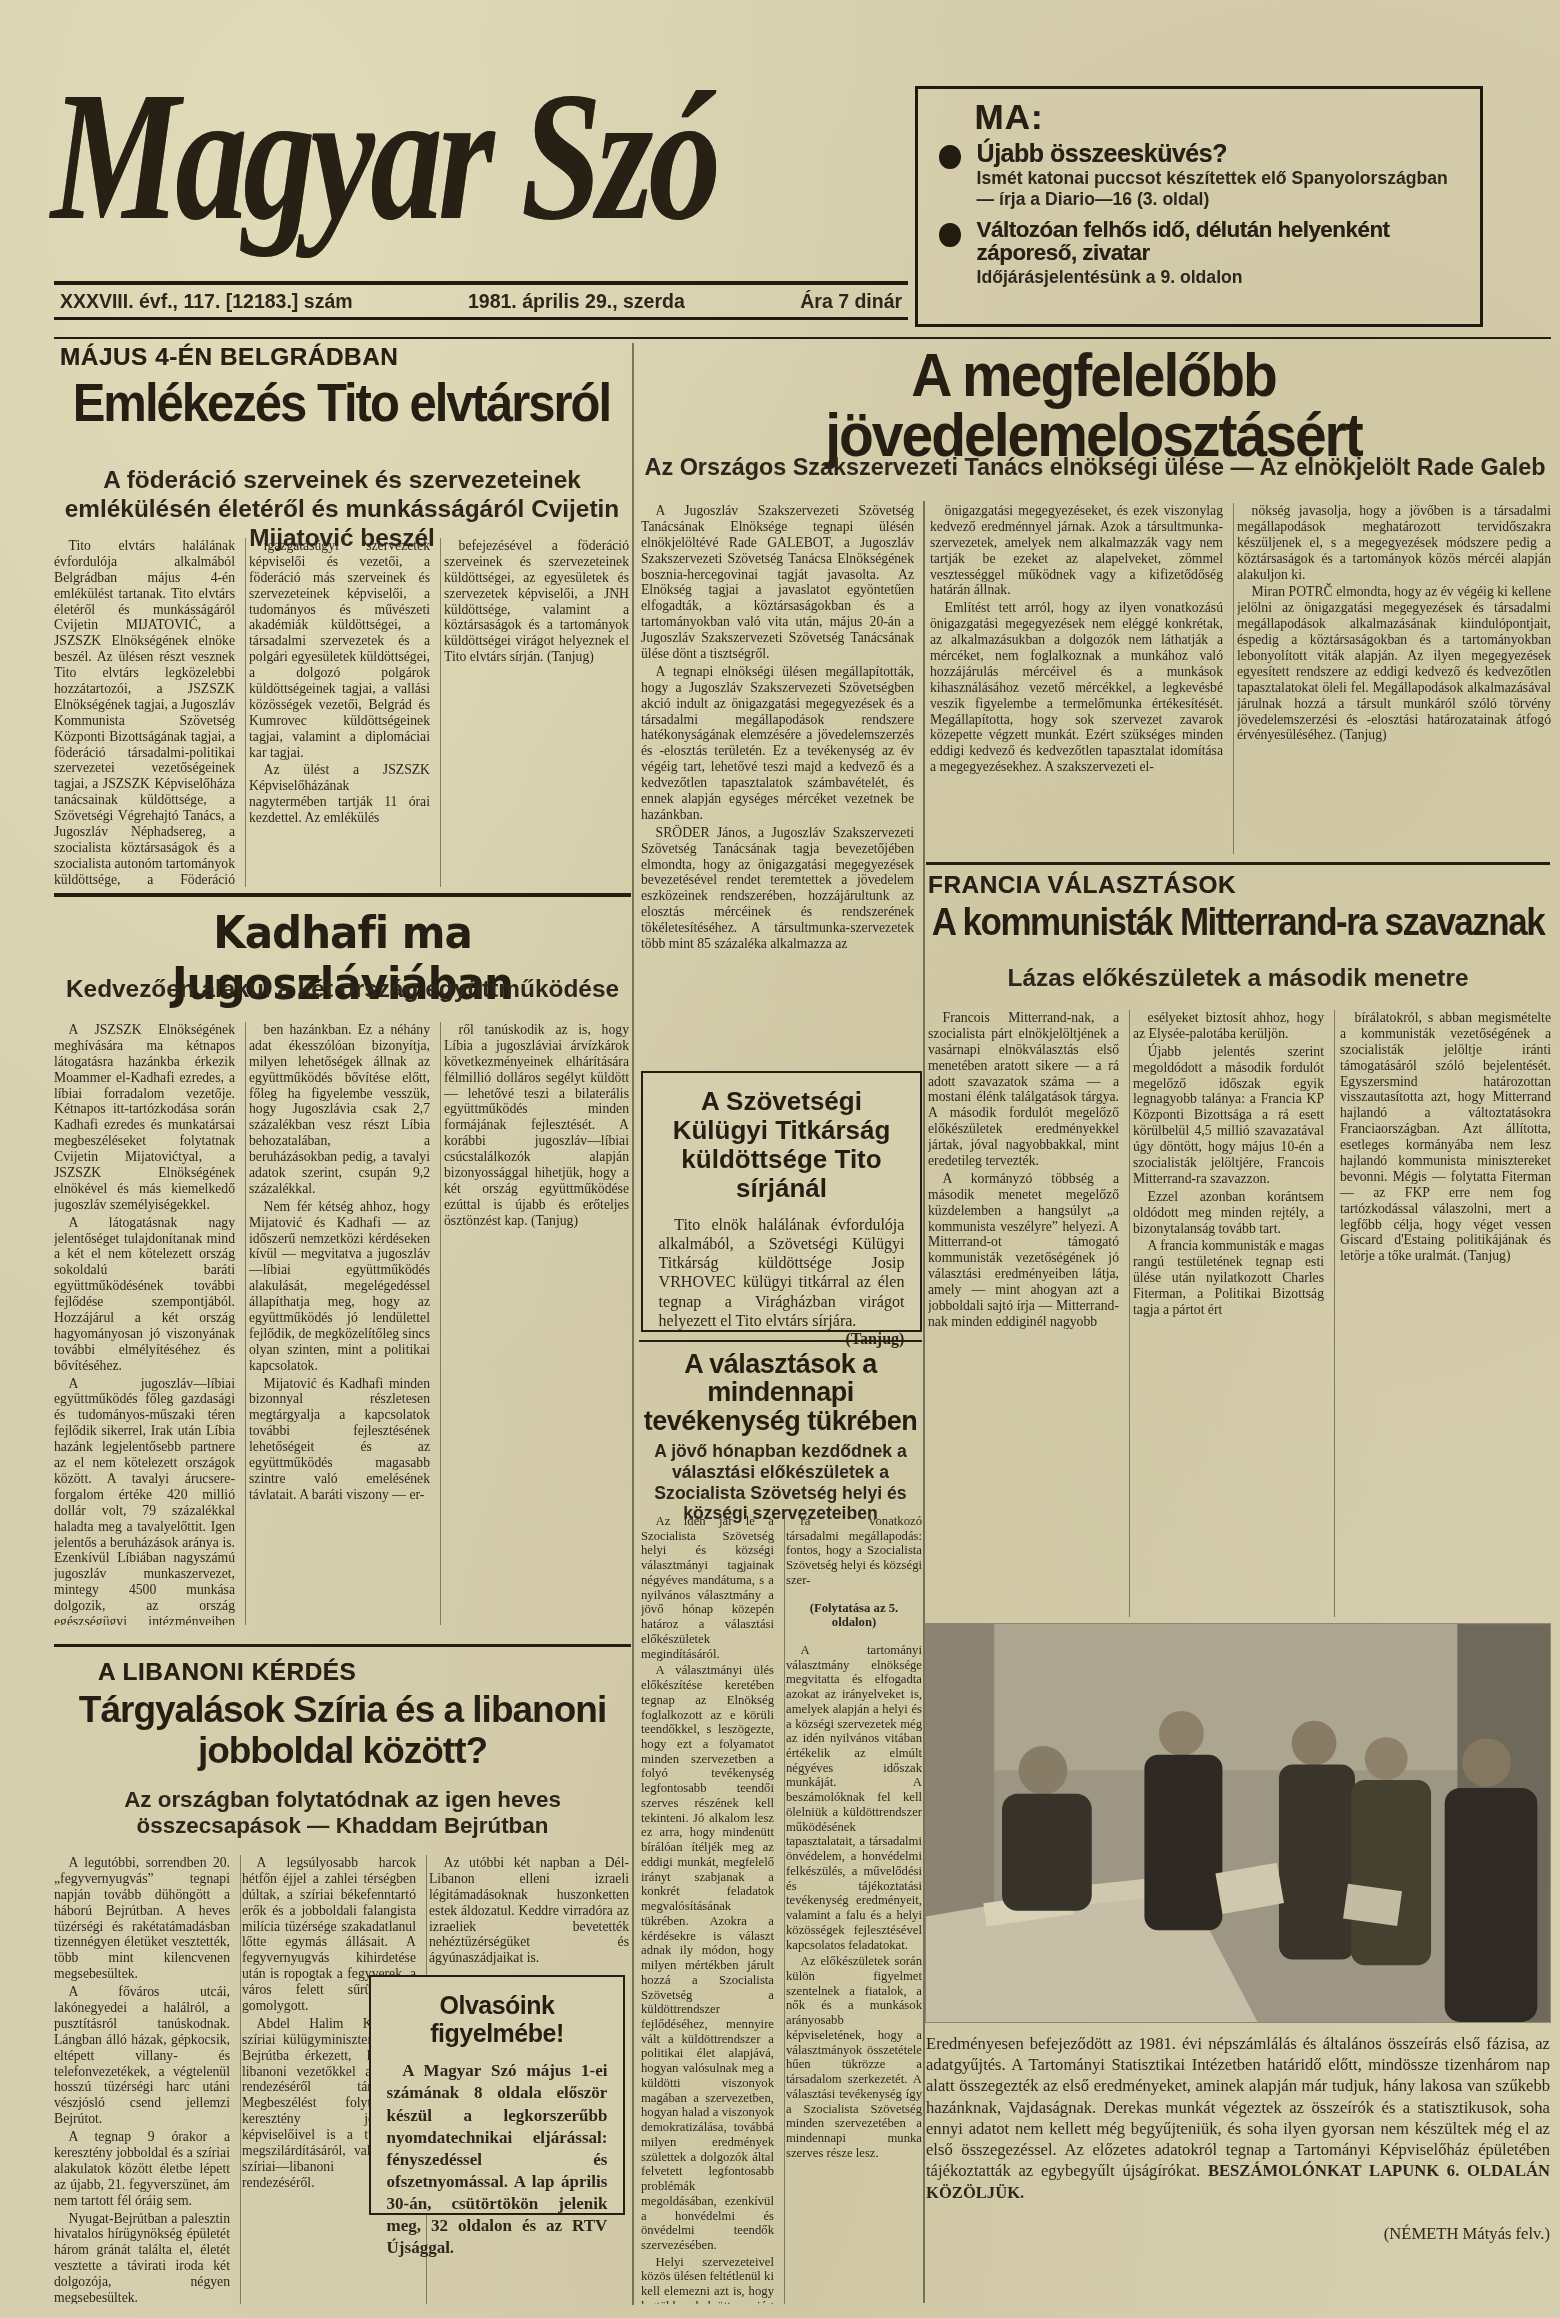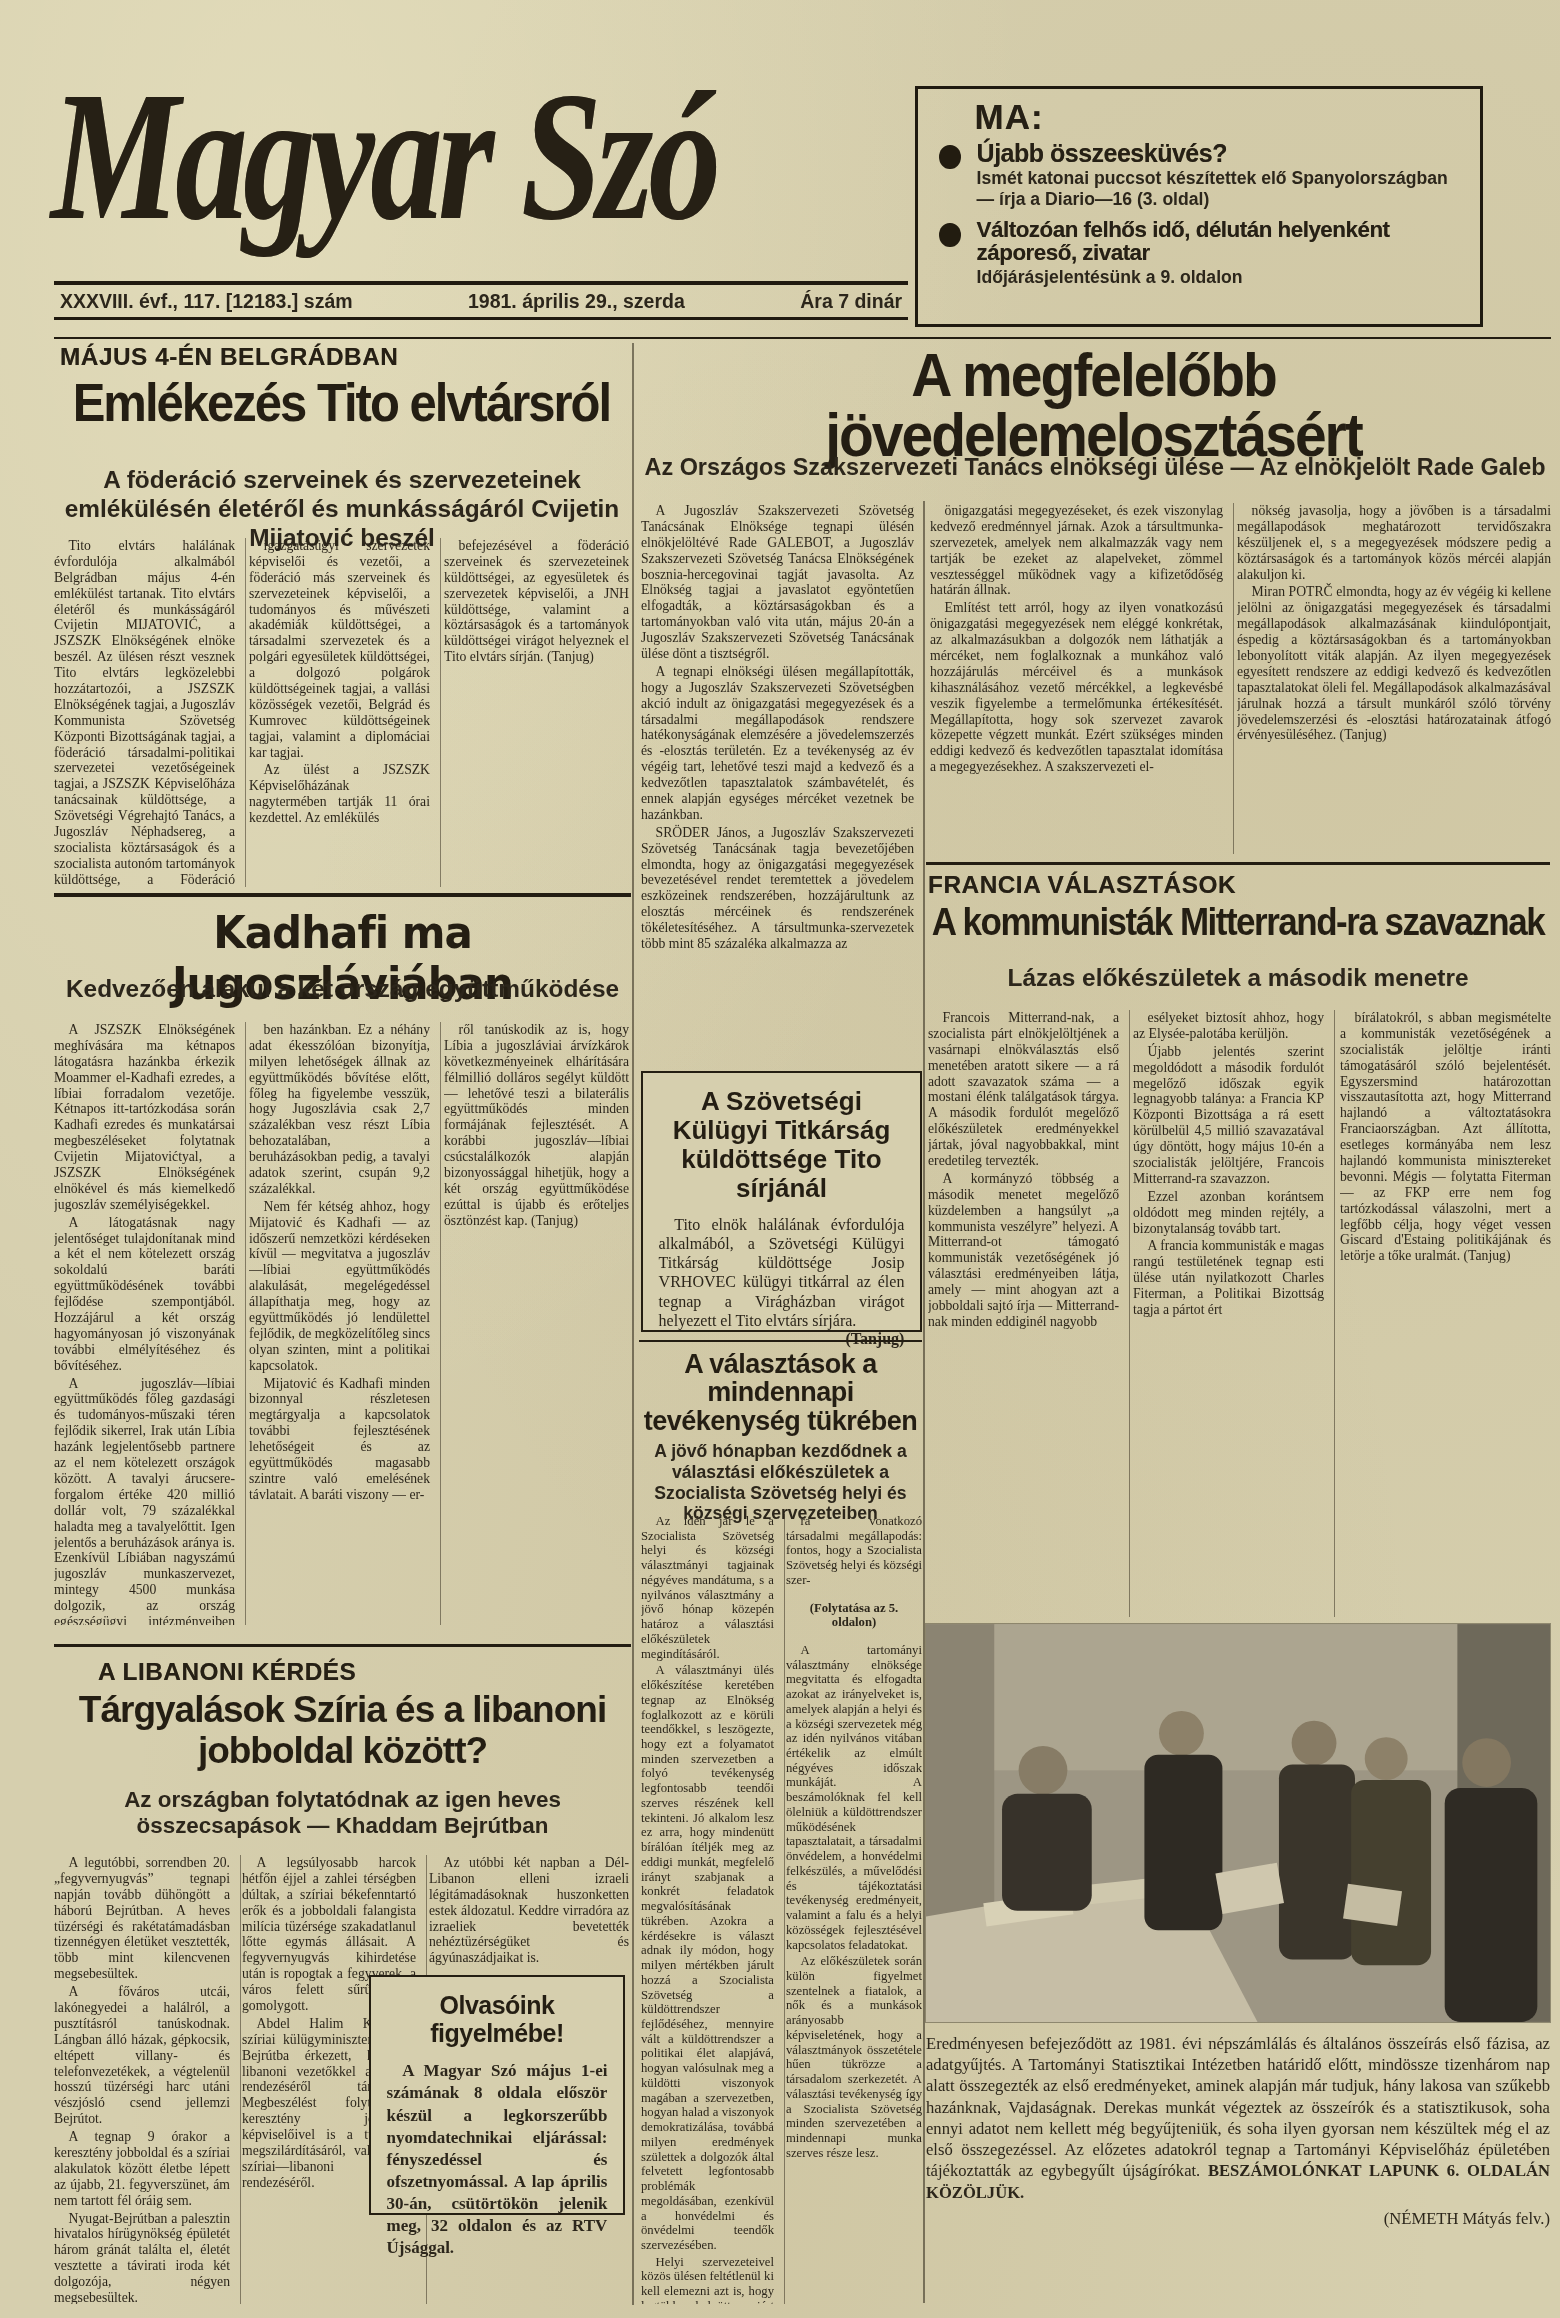--- a/index.html
+++ b/index.html
@@ -60,21 +60,21 @@
   .cont{font-weight:700;font-family:"Liberation Serif",serif;text-align:center;text-indent:0;margin-top:13px;}
   
   .feature-box{position:absolute;border:2.9px solid #241e12;box-sizing:border-box;background:#d6cfae;padding:13.7px 15.6px;}
   .box-head{font-family:"Liberation Sans","DejaVu Sans",sans-serif;font-weight:700;text-align:center;line-height:1.12;color:#241e13;}
   .box-body{font-family:"Liberation Serif","DejaVu Serif",serif;text-align:justify;}
   .sig{display:block;text-align:right;font-weight:700;}
   
   .photo{left:926px;top:1624px;width:624px;height:398px;background:#9d9684;box-shadow:0 0 0 1px rgba(40,34,22,.4);}
   .caption{left:926px;top:2033px;width:624px;font-family:"Liberation Serif","DejaVu Serif",serif;
     font-size:16.6px;line-height:1.28;text-align:justify;color:#2c261b;}
-  .caption .credit{display:block;text-align:right;margin-top:5px;}
+  .caption .credit{display:block;text-align:right;margin-top:20px;}
   .caption b{font-weight:700;}
 </style>
 </head>
 <body>
 
 <div class="page">
 
   <div class="abs masthead ink">Magyar Szó</div>
 
   <div class="abs ma-box">

